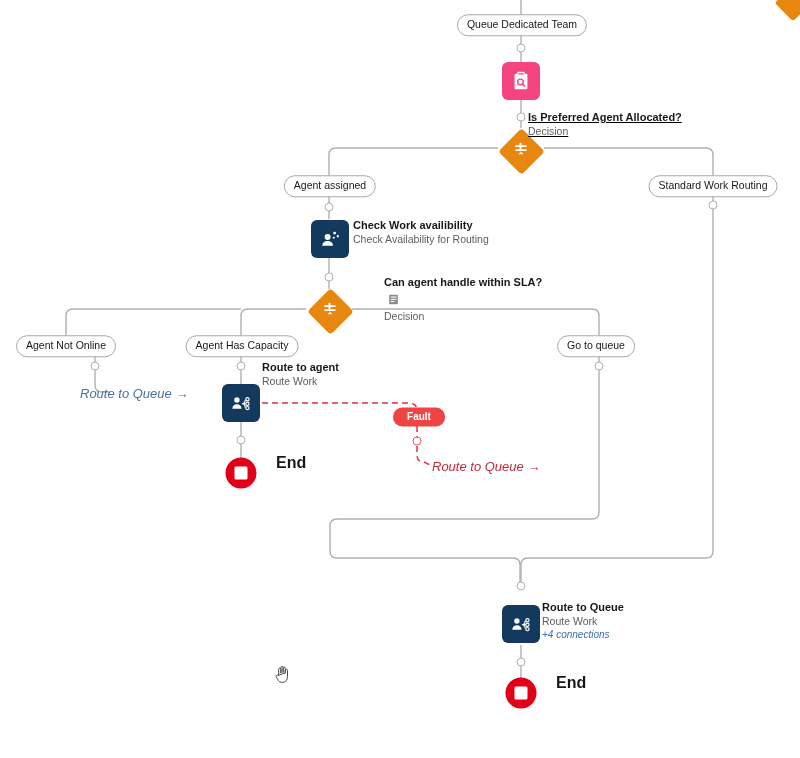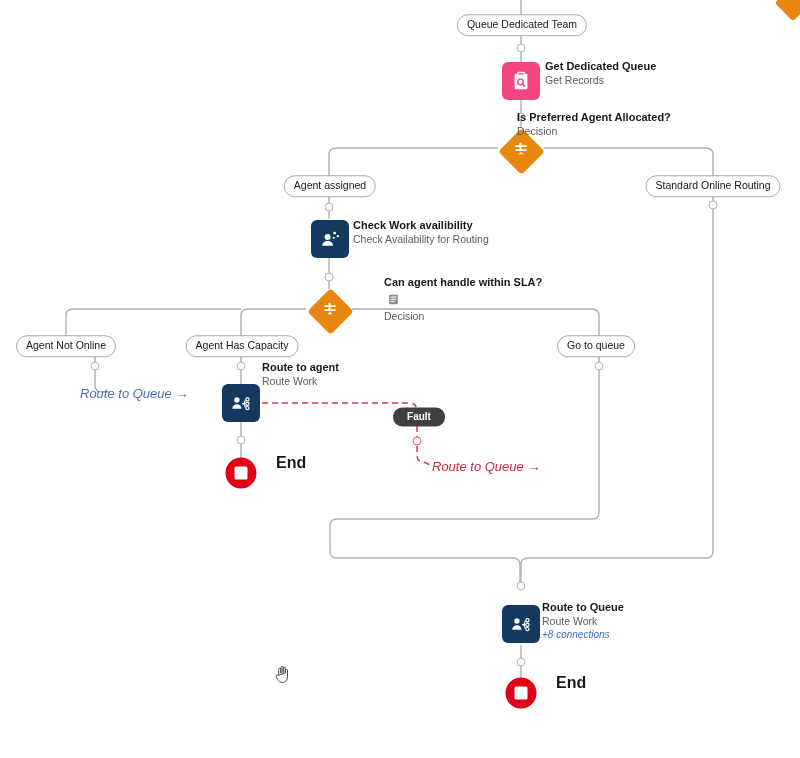--- a/index.html
+++ b/index.html
@@ -93,21 +93,21 @@
     width: 13px;
     height: 13px;
     background: #ffffff;
     border-radius: 1.5px;
   }
 
   
   .fault {
     position: absolute;
     transform: translate(-50%, -50%);
-    background: #404040;
+    background: #ef4444;
     color: #ffffff;
     font-size: 10px;
     font-weight: bold;
     border-radius: 9px;
     padding: 4px 14px 5px 14px;
     white-space: nowrap;
     line-height: 1;
   }
 
   
@@ -250,43 +250,39 @@
 
   <div class="node pink" style="left:521px; top:81px;">
     <span>
       <svg width="22" height="22" viewBox="0 0 24 24">
         <path fill="#ffffff" d="M9 2h6a1 1 0 0 1 1 1v1h1.5A1.5 1.5 0 0 1 19 5.5v14A1.5 1.5 0 0 1 17.5 21h-11A1.5 1.5 0 0 1 5 19.5v-14A1.5 1.5 0 0 1 6.5 4H8V3a1 1 0 0 1 1-1zm0 1.6v1.2h6V3.6H9z"></path>
         <circle cx="11.4" cy="13" r="3.1" fill="none" stroke="#f4457f" stroke-width="1.5"></circle>
         <path d="M13.7 15.3l2.4 2.4" stroke="#f4457f" stroke-width="1.8" stroke-linecap="round" fill="none"></path>
       </svg>
     </span>
   </div>
-  <div class="nlabel" style="left:545px; top:60px;">
-    <span class="t1">Get Dedicated Queue</span>
-    <span class="t2">Get Records</span>
-  </div>
 
   <div class="diamond" style="left:521px; top:151px;">
     <div class="dshape"></div>
     <span>
       <svg width="20" height="20" viewBox="0 0 24 24">
         <rect x="5" y="7.5" width="14" height="2.1" rx="1" fill="#ffffff"></rect>
         <rect x="5" y="12.2" width="14" height="2.1" rx="1" fill="#ffffff"></rect>
         <rect x="10.2" y="4.6" width="2.4" height="8.2" rx="1" fill="#ffffff"></rect>
         <path d="M12 15.2l3.1 3.2H8.9z" fill="#ffffff"></path>
       </svg>
     </span>
   </div>
-  <div class="nlabel" style="left:517px; top:111px;">
+  <div class="nlabel" style="left:528px; top:111px;text-decoration:underline;">
     <span class="t1">Is Preferred Agent Allocated?</span>
     <span class="t2">Decision</span>
   </div>
 
   <div class="pill" style="left:330px; top:186px;">Agent assigned</div>
-  <div class="pill" style="left:713px; top:186px;">Standard Online Routing</div>
+  <div class="pill" style="left:713px; top:186px;">Standard Work Routing</div>
 
   <div class="node navy" style="left:330px; top:239px;">
     <span>
       <svg width="23" height="23" viewBox="0 0 24 24">
         <circle cx="9" cy="9.4" r="3.1" fill="#ffffff"></circle>
         <path d="M3.4 18.6c0-3.1 2.5-5 5.6-5s5.6 1.9 5.6 5z" fill="#ffffff"></path>
         <circle cx="16.3" cy="5.3" r="1.5" fill="#ffffff"></circle>
         <circle cx="19.6" cy="8.6" r="1.2" fill="#ffffff"></circle>
         <circle cx="15.4" cy="10.1" r="1.1" fill="#ffffff"></circle>
       </svg>
@@ -357,21 +353,21 @@
         <path d="M12.6 12.2c2.6 0 3.2-2.2 3.2-4.1M12.6 12.2c2.6 0 3.2 2.2 3.2 4.1M12.6 12.2h3.6" fill="none" stroke="#ffffff" stroke-width="1.2"></path>
         <circle cx="18.2" cy="7.6" r="1.7" fill="none" stroke="#ffffff" stroke-width="1.2"></circle>
         <circle cx="18.2" cy="12.2" r="1.7" fill="none" stroke="#ffffff" stroke-width="1.2"></circle>
         <circle cx="18.2" cy="16.8" r="1.7" fill="none" stroke="#ffffff" stroke-width="1.2"></circle>
       </svg>
     </span>
   </div>
   <div class="nlabel" style="left:542px; top:601px;">
     <span class="t1">Route to Queue</span>
     <span class="t2">Route Work</span>
-    <span class="t3">+8 connections</span>
+    <span class="t3">+4 connections</span>
   </div>
 
   <div class="endnode" style="left:521px; top:693px;">
     <div class="sq"></div>
   </div>
   <div class="endlabel" style="left:542px; top:674px;">End</div>
 
   <div class="pan-cursor" style="left:283px; top:676px;">
     <svg width="17" height="20" viewBox="0 0 17 20">
       <path d="M4.2 11.6V5.3a1.1 1.1 0 0 1 2.2 0v4.1m0-.4V3.5a1.1 1.1 0 0 1 2.2 0v5.3m0-.3V4.2a1.1 1.1 0 0 1 2.2 0v4.6m0 .2V6.4a1.1 1.1 0 0 1 2.2 0v6.2c0 3.4-2 5.8-4.9 5.8-2.6 0-3.7-1-5-3.2l-1.5-2.6a1.1 1.1 0 0 1 1.8-1.2z" fill="#ffffff" stroke="#4a4a4a" stroke-width="1"></path>

